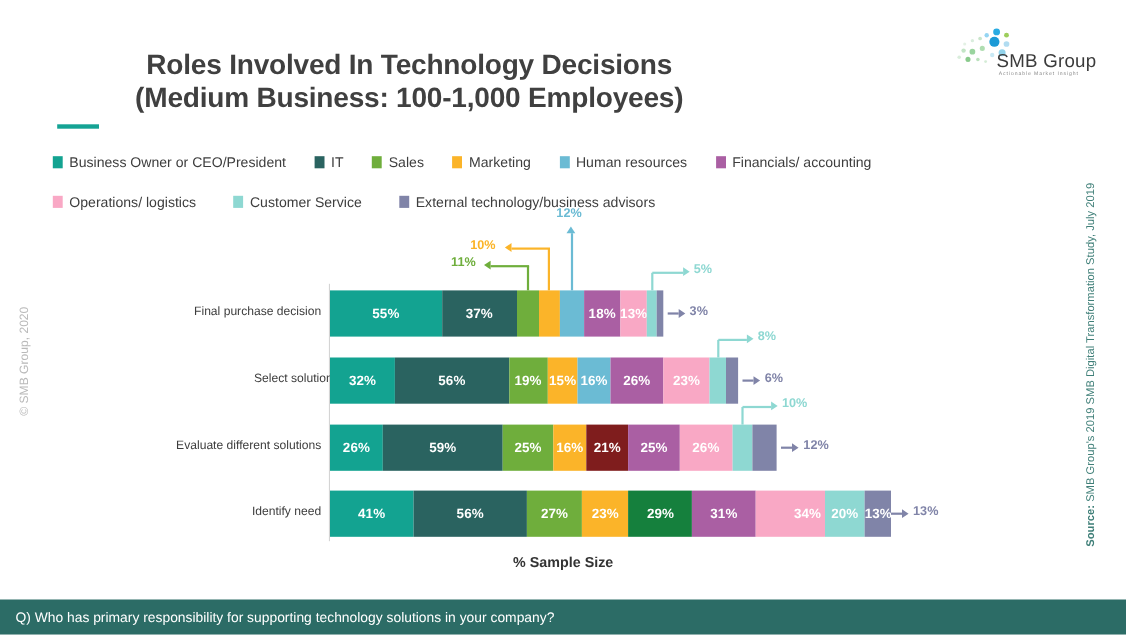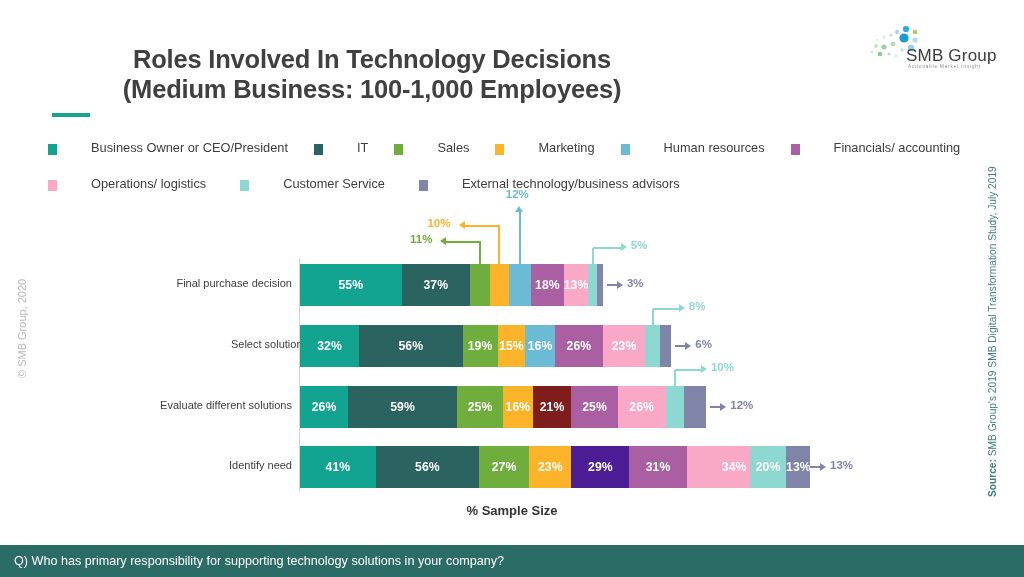--- a/index.html
+++ b/index.html
@@ -26,21 +26,21 @@
     position:absolute;left:46px;top:26px;font-size:17px;color:#3b3b3b;
     font-family:"Liberation Sans", sans-serif;letter-spacing:0.2px;white-space:nowrap;
   }
   #logo-tag{
     position:absolute;left:48px;top:44px;font-size:4.6px;color:#8a8a8a;letter-spacing:0.85px;
     white-space:nowrap;
   }
   
   #legend{position:absolute;left:48px;top:138px;width:930px;}
   .legend-row{display:flex;align-items:center;height:18px;margin-bottom:18px;}
-  .legend-item{display:flex;align-items:flex-end;white-space:nowrap;gap:28px;}
+  .legend-item{display:flex;align-items:center;white-space:nowrap;}
   .legend-swatch{width:9px;height:11px;margin-right:6px;flex:0 0 auto;}
   .legend-label{font-size:12.8px;color:#3d3d3d;}
   #axis-line{position:absolute;left:299px;top:258px;width:1.3px;height:234px;background:#d4d4d4;}
   .cat-label{
     position:absolute;right:0;font-size:11px;color:#3d3d3d;text-align:right;white-space:nowrap;
   }
   .bar-row{position:absolute;display:flex;height:42px;}
   .seg{display:flex;align-items:center;justify-content:center;height:100%;box-sizing:border-box;}
   .seg-label{font-size:12.2px;font-weight:bold;color:#ffffff;letter-spacing:0.1px;}
   .callout{position:absolute;font-size:11.5px;font-weight:bold;white-space:nowrap;}
@@ -257,21 +257,21 @@
       </div>
       <div class="seg" style="background: rgb(42, 99, 96); width: 103.432px;">
         <span class="seg-label">56%</span>
       </div>
       <div class="seg" style="background: rgb(111, 174, 60); width: 49.869px;">
         <span class="seg-label">27%</span>
       </div>
       <div class="seg" style="background: rgb(251, 180, 41); width: 42.481px;">
         <span class="seg-label">23%</span>
       </div>
-      <div class="seg" style="background: #4c1d95; width: 58px;">
+      <div class="seg" style="background: #15803d; width: 58px;">
         <span class="seg-label">29%</span>
       </div>
       <div class="seg" style="background: rgb(170, 95, 163); width: 57.257px;">
         <span class="seg-label">31%</span>
       </div>
       <div class="seg" style="background: rgb(249, 168, 197); width: 62.798px; padding-left: 32px;">
         <span class="seg-label">34%</span>
       </div>
       <div class="seg" style="background: rgb(142, 216, 210); width: 36.94px;">
         <span class="seg-label">20%</span>

